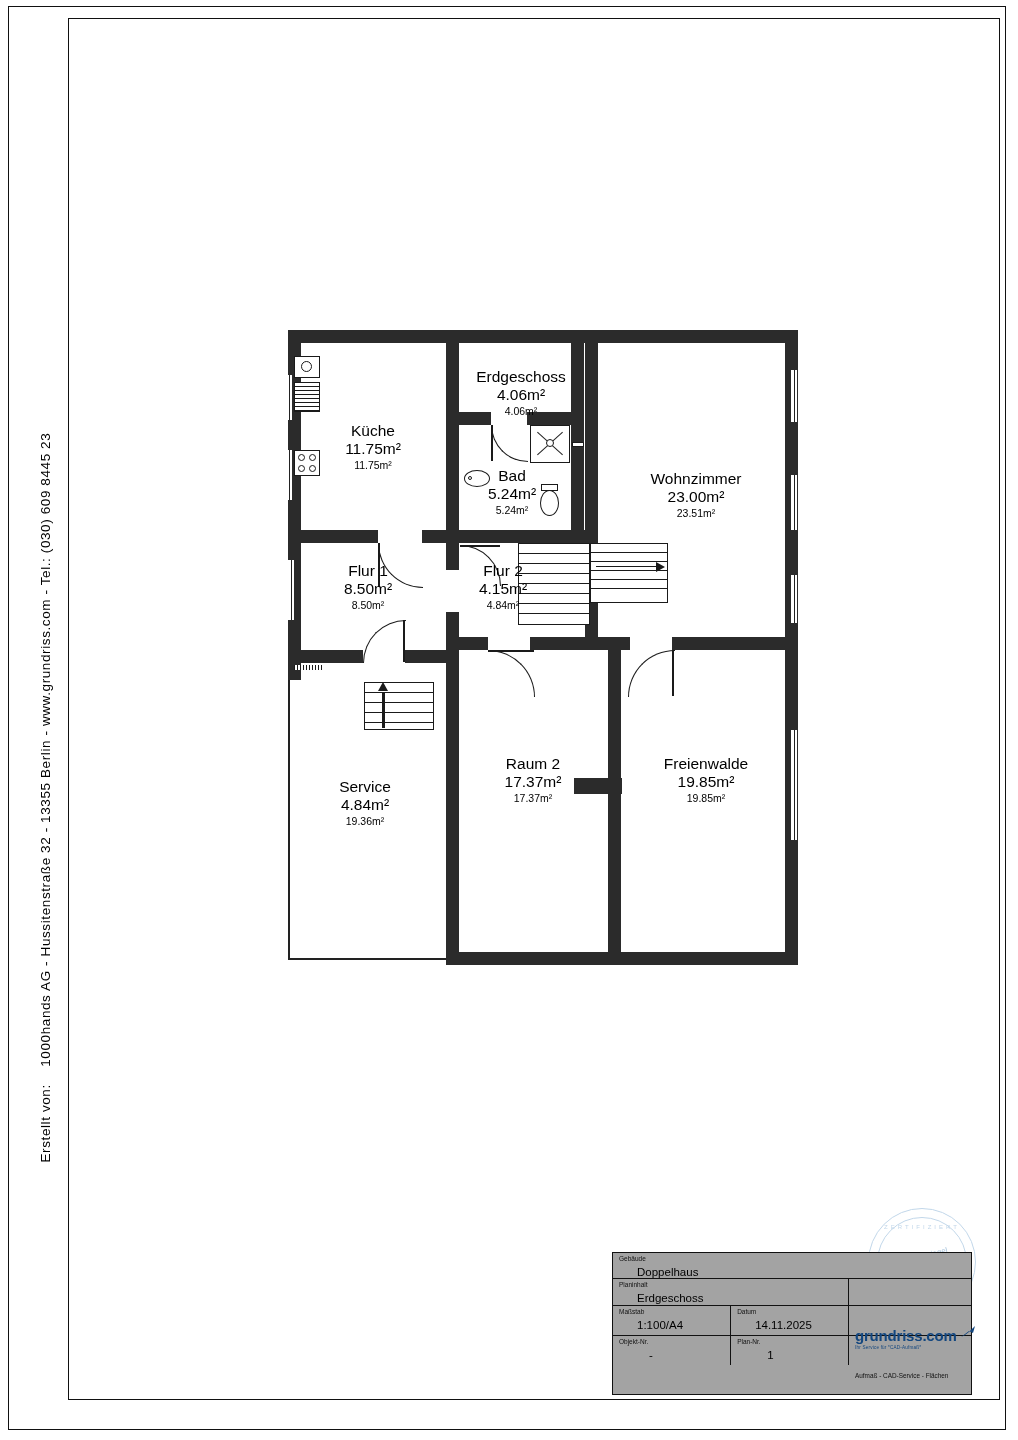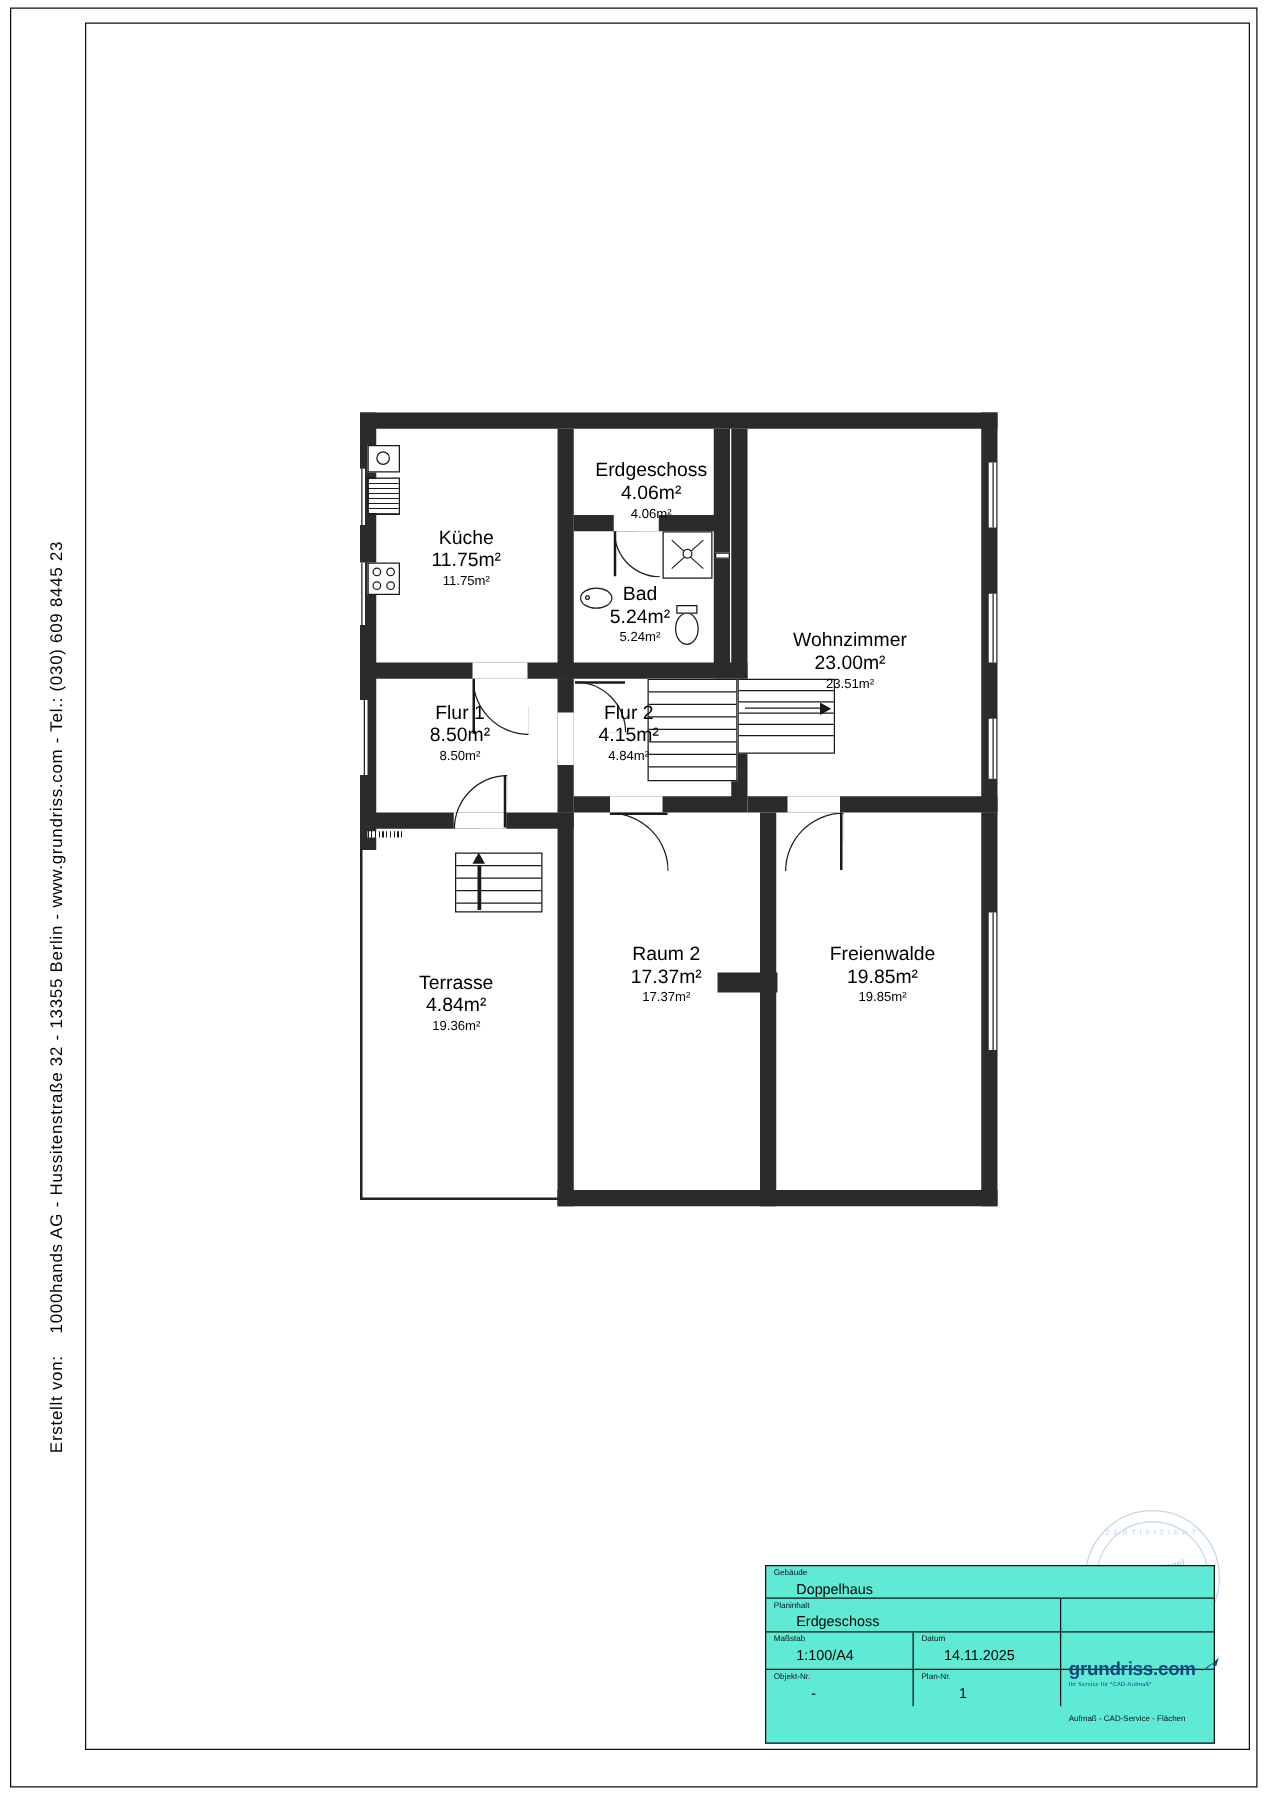--- a/index.html
+++ b/index.html
@@ -141,21 +141,21 @@
 
   
   #titleblock {
     position: absolute;
     left: 612px;
     top: 1252px;
     width: 360px;
     height: 143px;
     border: 1.3px solid #111;
     box-sizing: border-box;
-    background: #5eead4;
+    background: #a3a3a3;
   }
   .tb-row {
     position: relative;
     display: flex;
     border-bottom: 1.3px solid #111;
     box-sizing: border-box;
   }
   .tb-row:last-child { border-bottom: none; }
   .tb-cell {
     position: relative;
@@ -418,40 +418,40 @@
       <div class="a1">4.06m²</div>
       <div class="a2">4.06m²</div>
     </div>
 
     <div class="room-label" style="left:186px; top:137px; width:96px;">
       <div class="nm">Bad</div>
       <div class="a1">5.24m²</div>
       <div class="a2">5.24m²</div>
     </div>
 
-    <div class="room-label" style="left:322px; top:140px; width:160px;margin-top:34px;">
+    <div class="room-label" style="left:338px; top:140px; width:160px;">
       <div class="nm">Wohnzimmer</div>
       <div class="a1">23.00m²</div>
       <div class="a2">23.51m²</div>
     </div>
 
     <div class="room-label" style="left:35px; top:232px; width:110px;">
       <div class="nm">Flur 1</div>
       <div class="a1">8.50m²</div>
       <div class="a2">8.50m²</div>
     </div>
 
     <div class="room-label" style="left:175px; top:232px; width:100px;">
       <div class="nm">Flur 2</div>
       <div class="a1">4.15m²</div>
       <div class="a2">4.84m²</div>
     </div>
 
     <div class="room-label" style="left:22px; top:448px; width:130px;">
-      <div class="nm">Terrasse</div>
+      <div class="nm">Service</div>
       <div class="a1">4.84m²</div>
       <div class="a2">19.36m²</div>
     </div>
 
     <div class="room-label" style="left:196px; top:425px; width:118px;">
       <div class="nm">Raum 2</div>
       <div class="a1">17.37m²</div>
       <div class="a2">17.37m²</div>
     </div>
 

